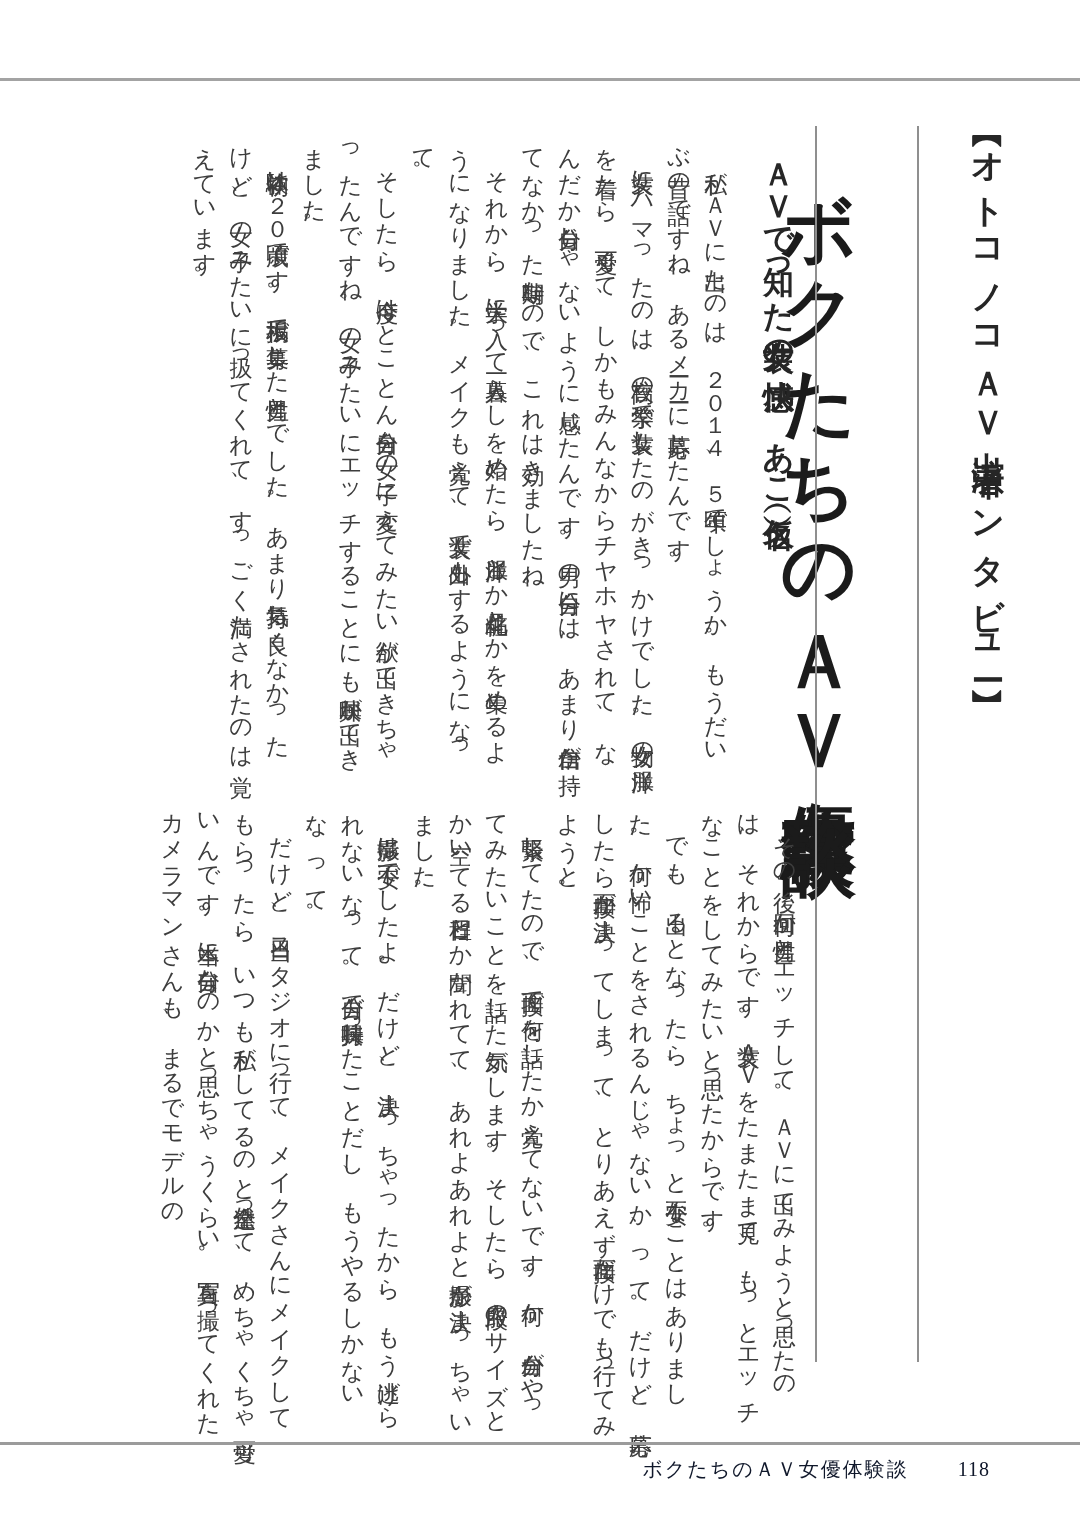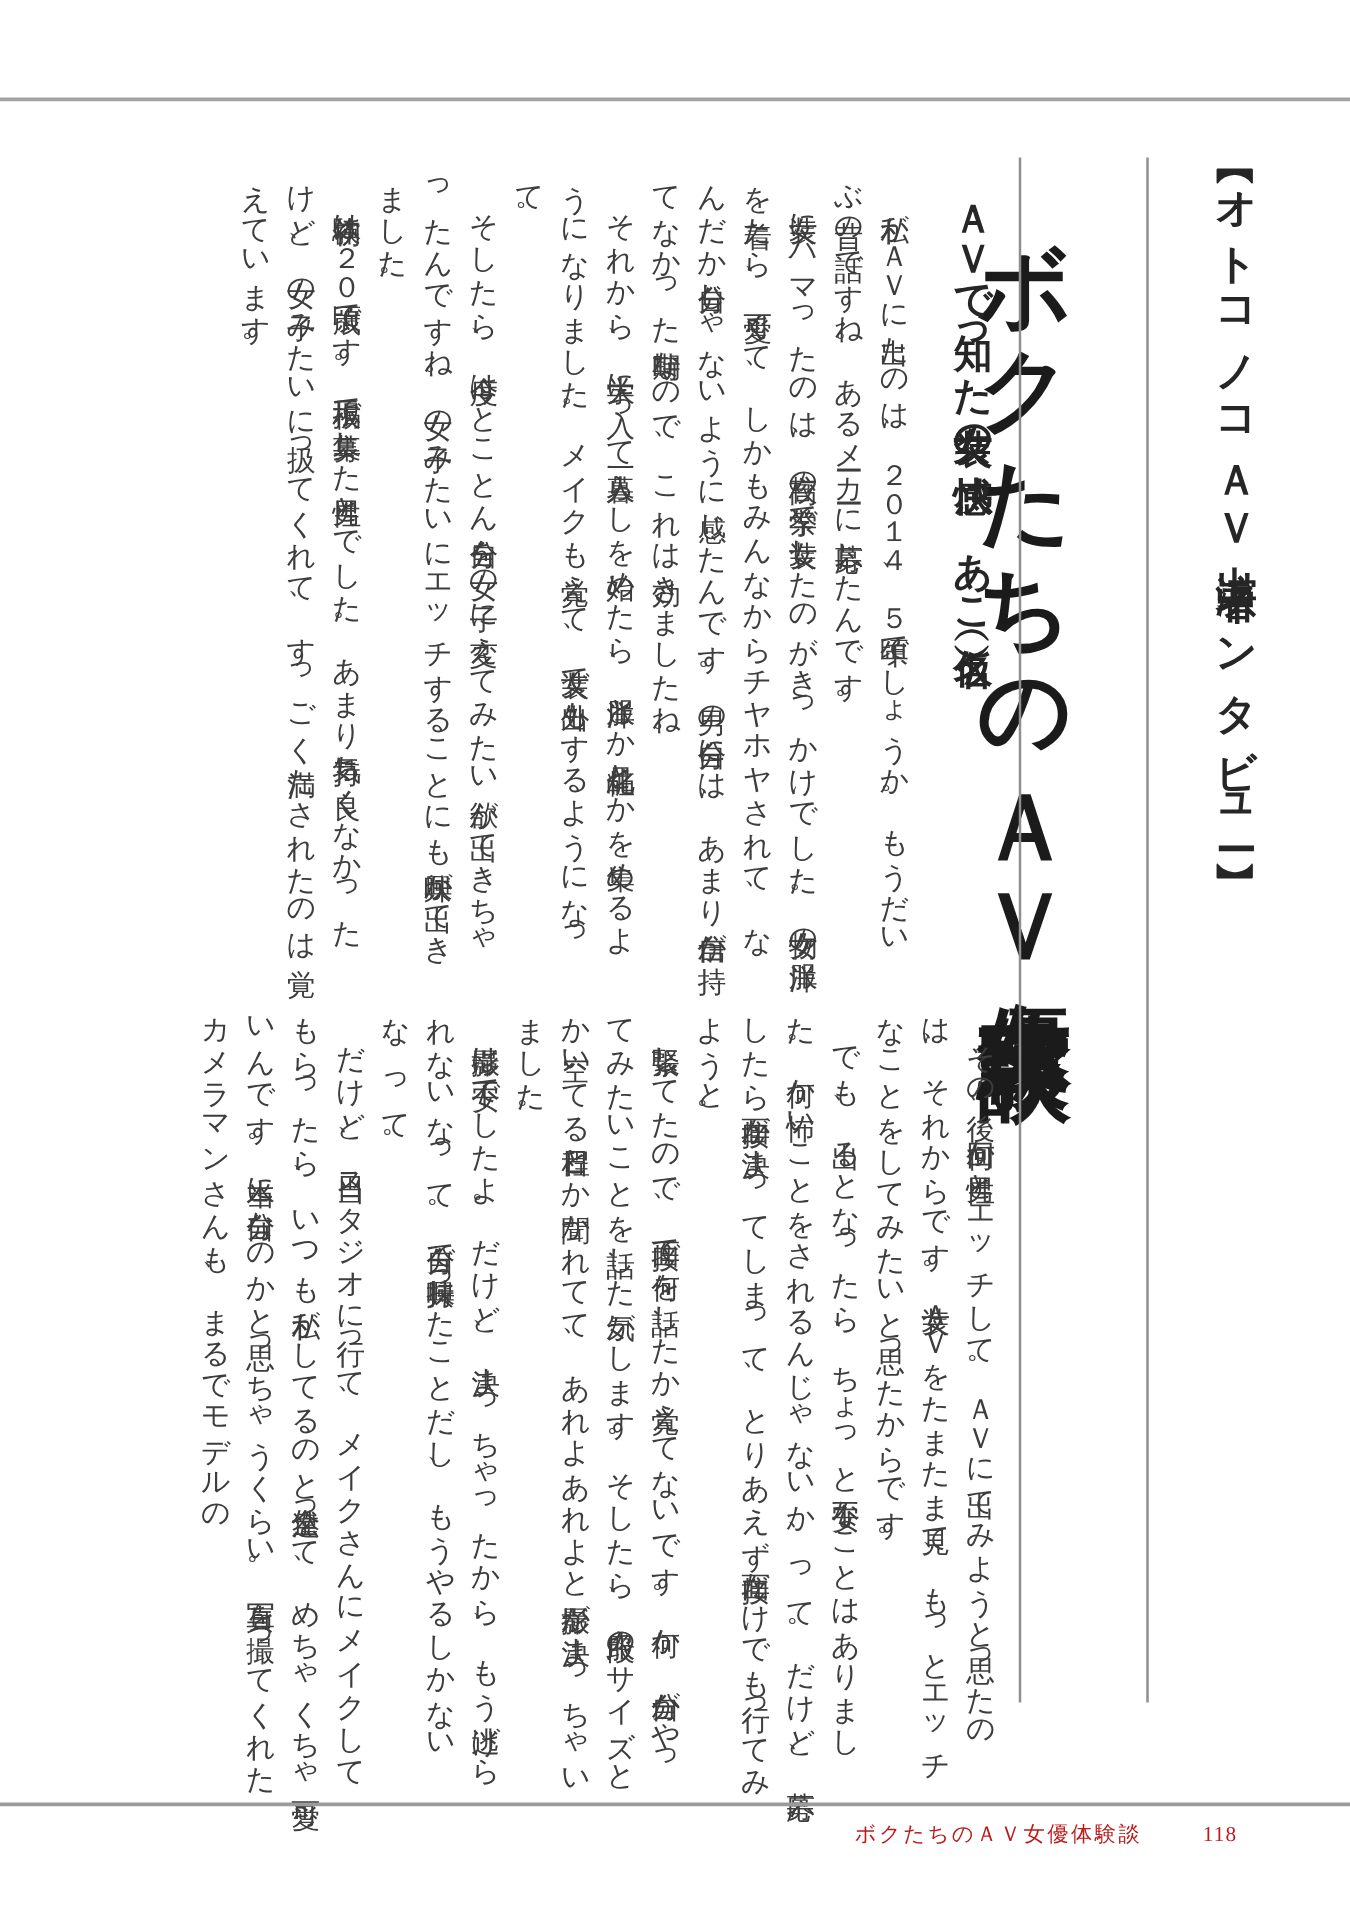--- a/index.html
+++ b/index.html
@@ -68,21 +68,21 @@
     width:604px;height:628px;
     line-height:36.5px;
   }
   .body-lower{
     top:798px;right:278px;
     width:662px;height:630px;
     line-height:36px;
   }
   .footer{
     position:absolute;top:1456px;right:90px;
-    font-size:17px;color:#b91c1c;
+    font-size:20px;color:#0f172a;
     letter-spacing:2px;
     white-space:nowrap;
   }
   .footer .page-number{
     margin-left:42px;letter-spacing:1px;
   }
 </style>
 </head>
 <body>
 

